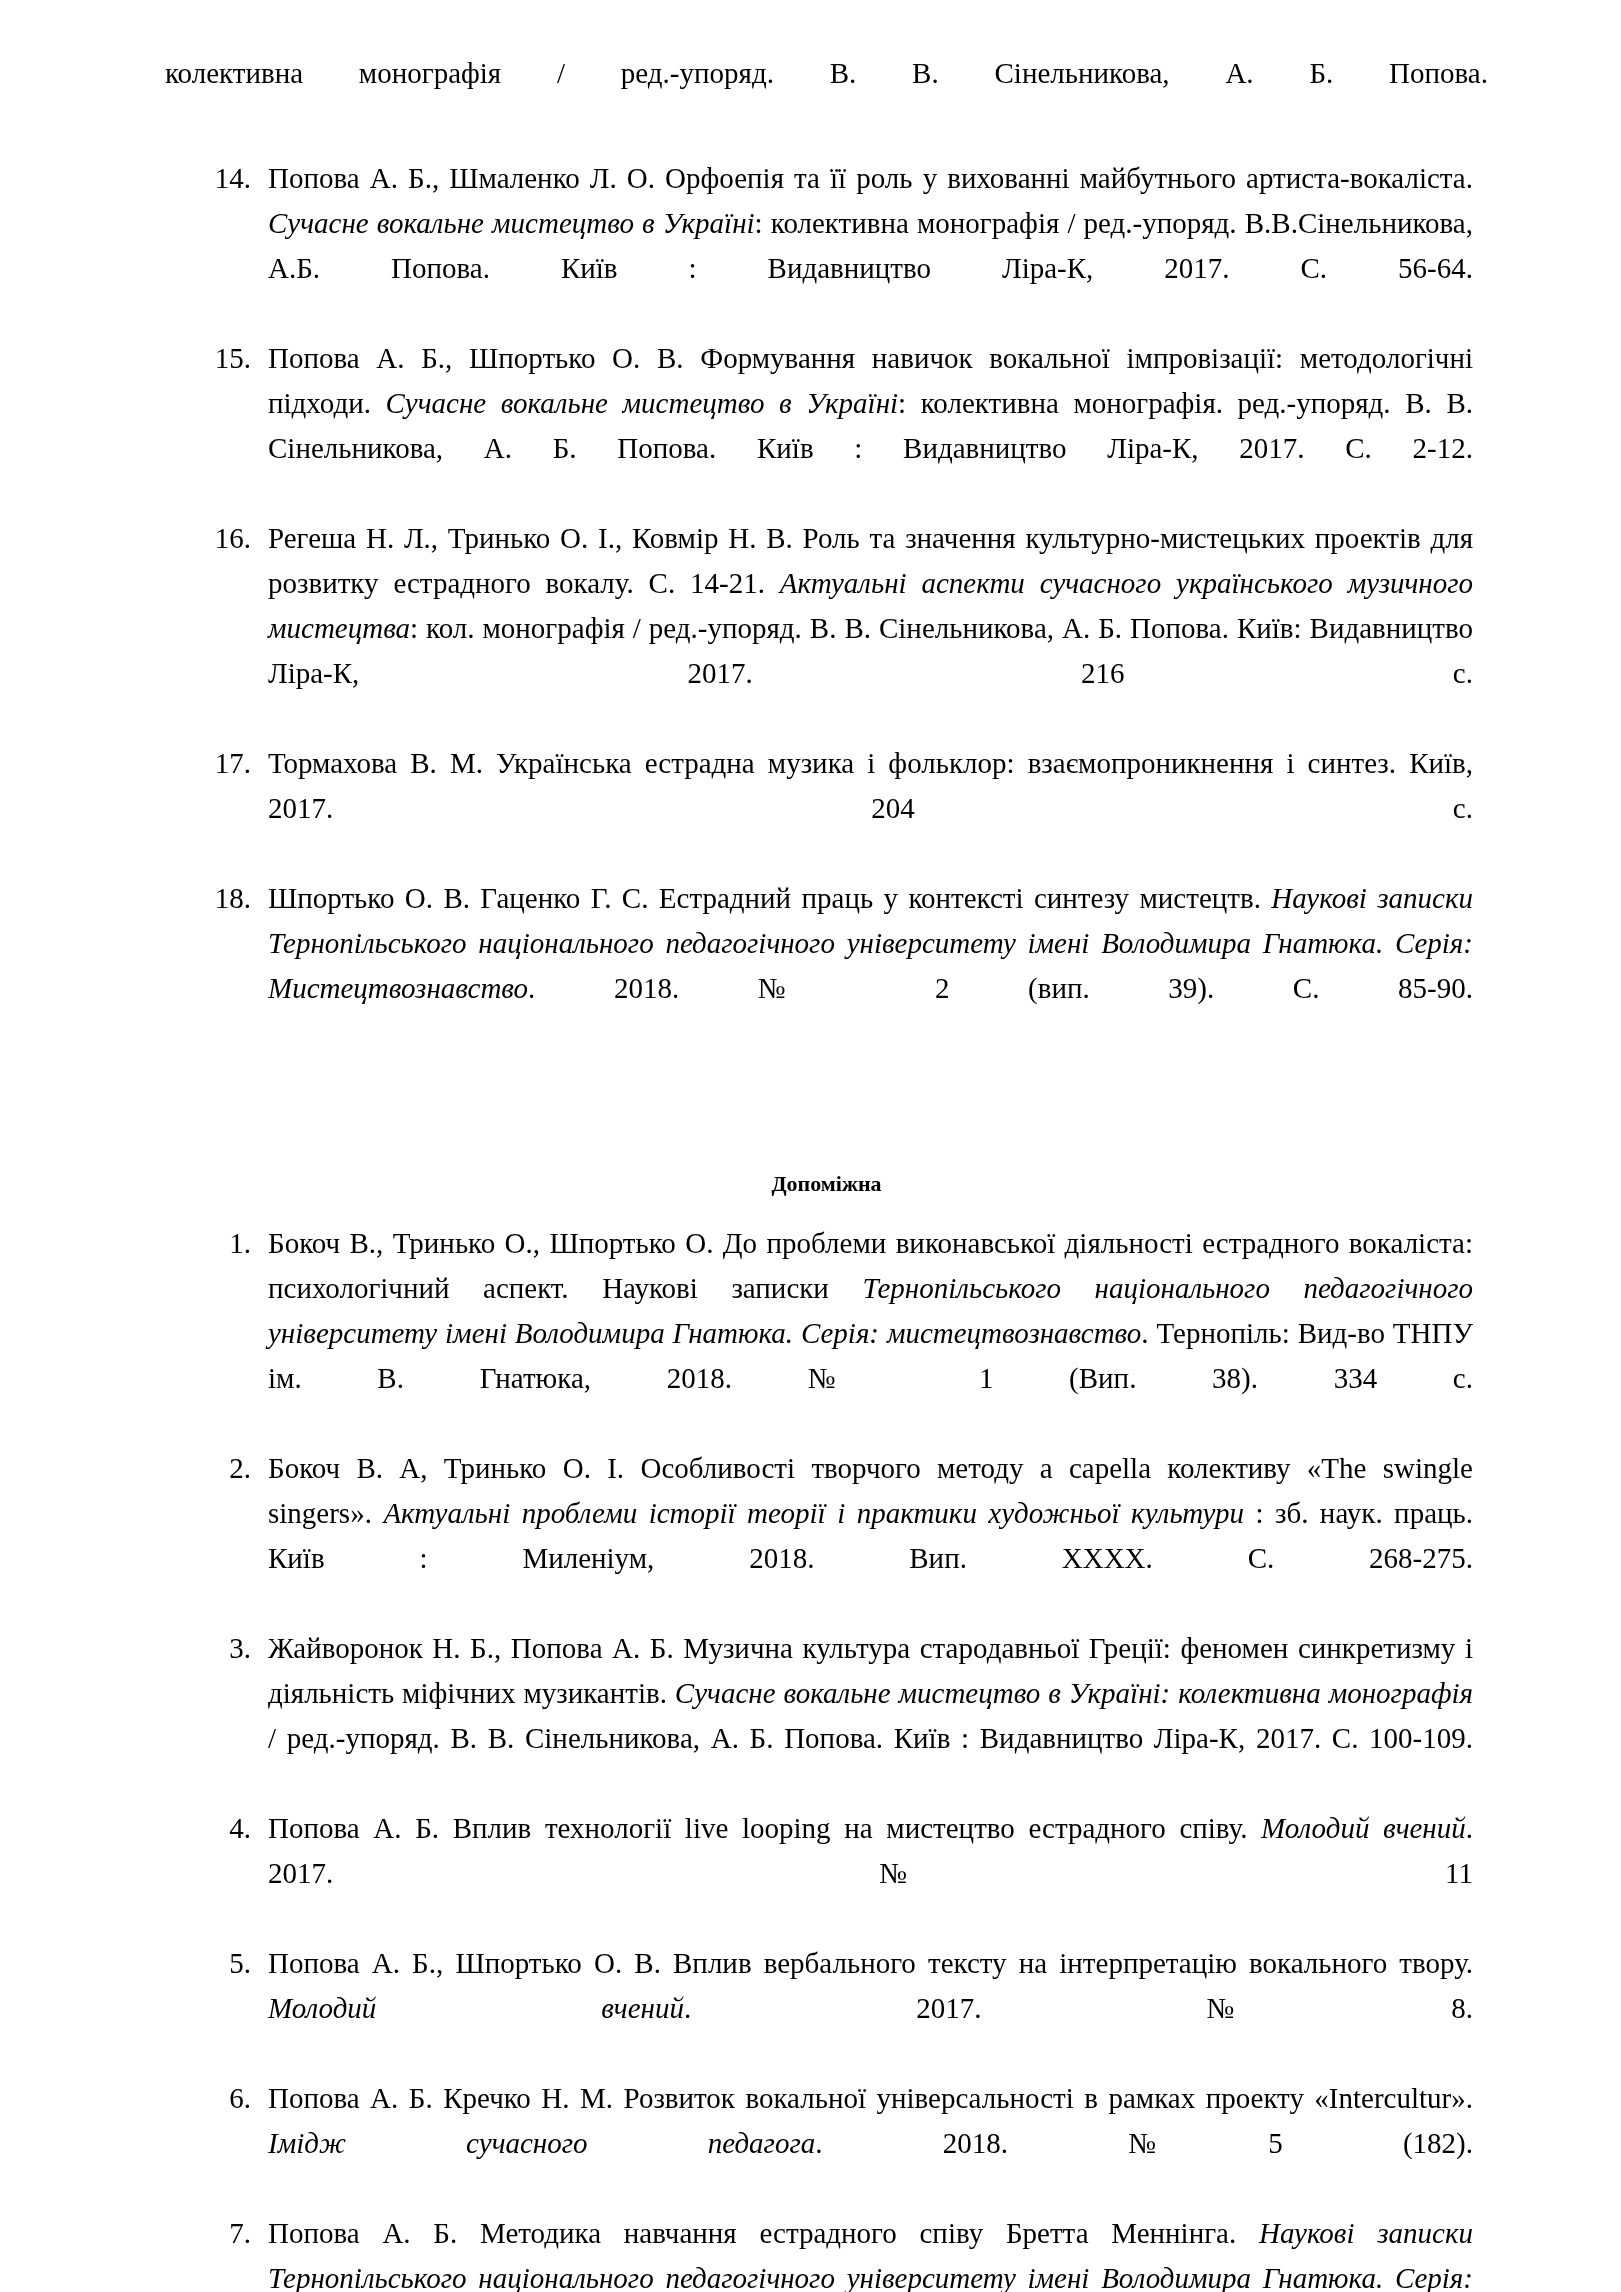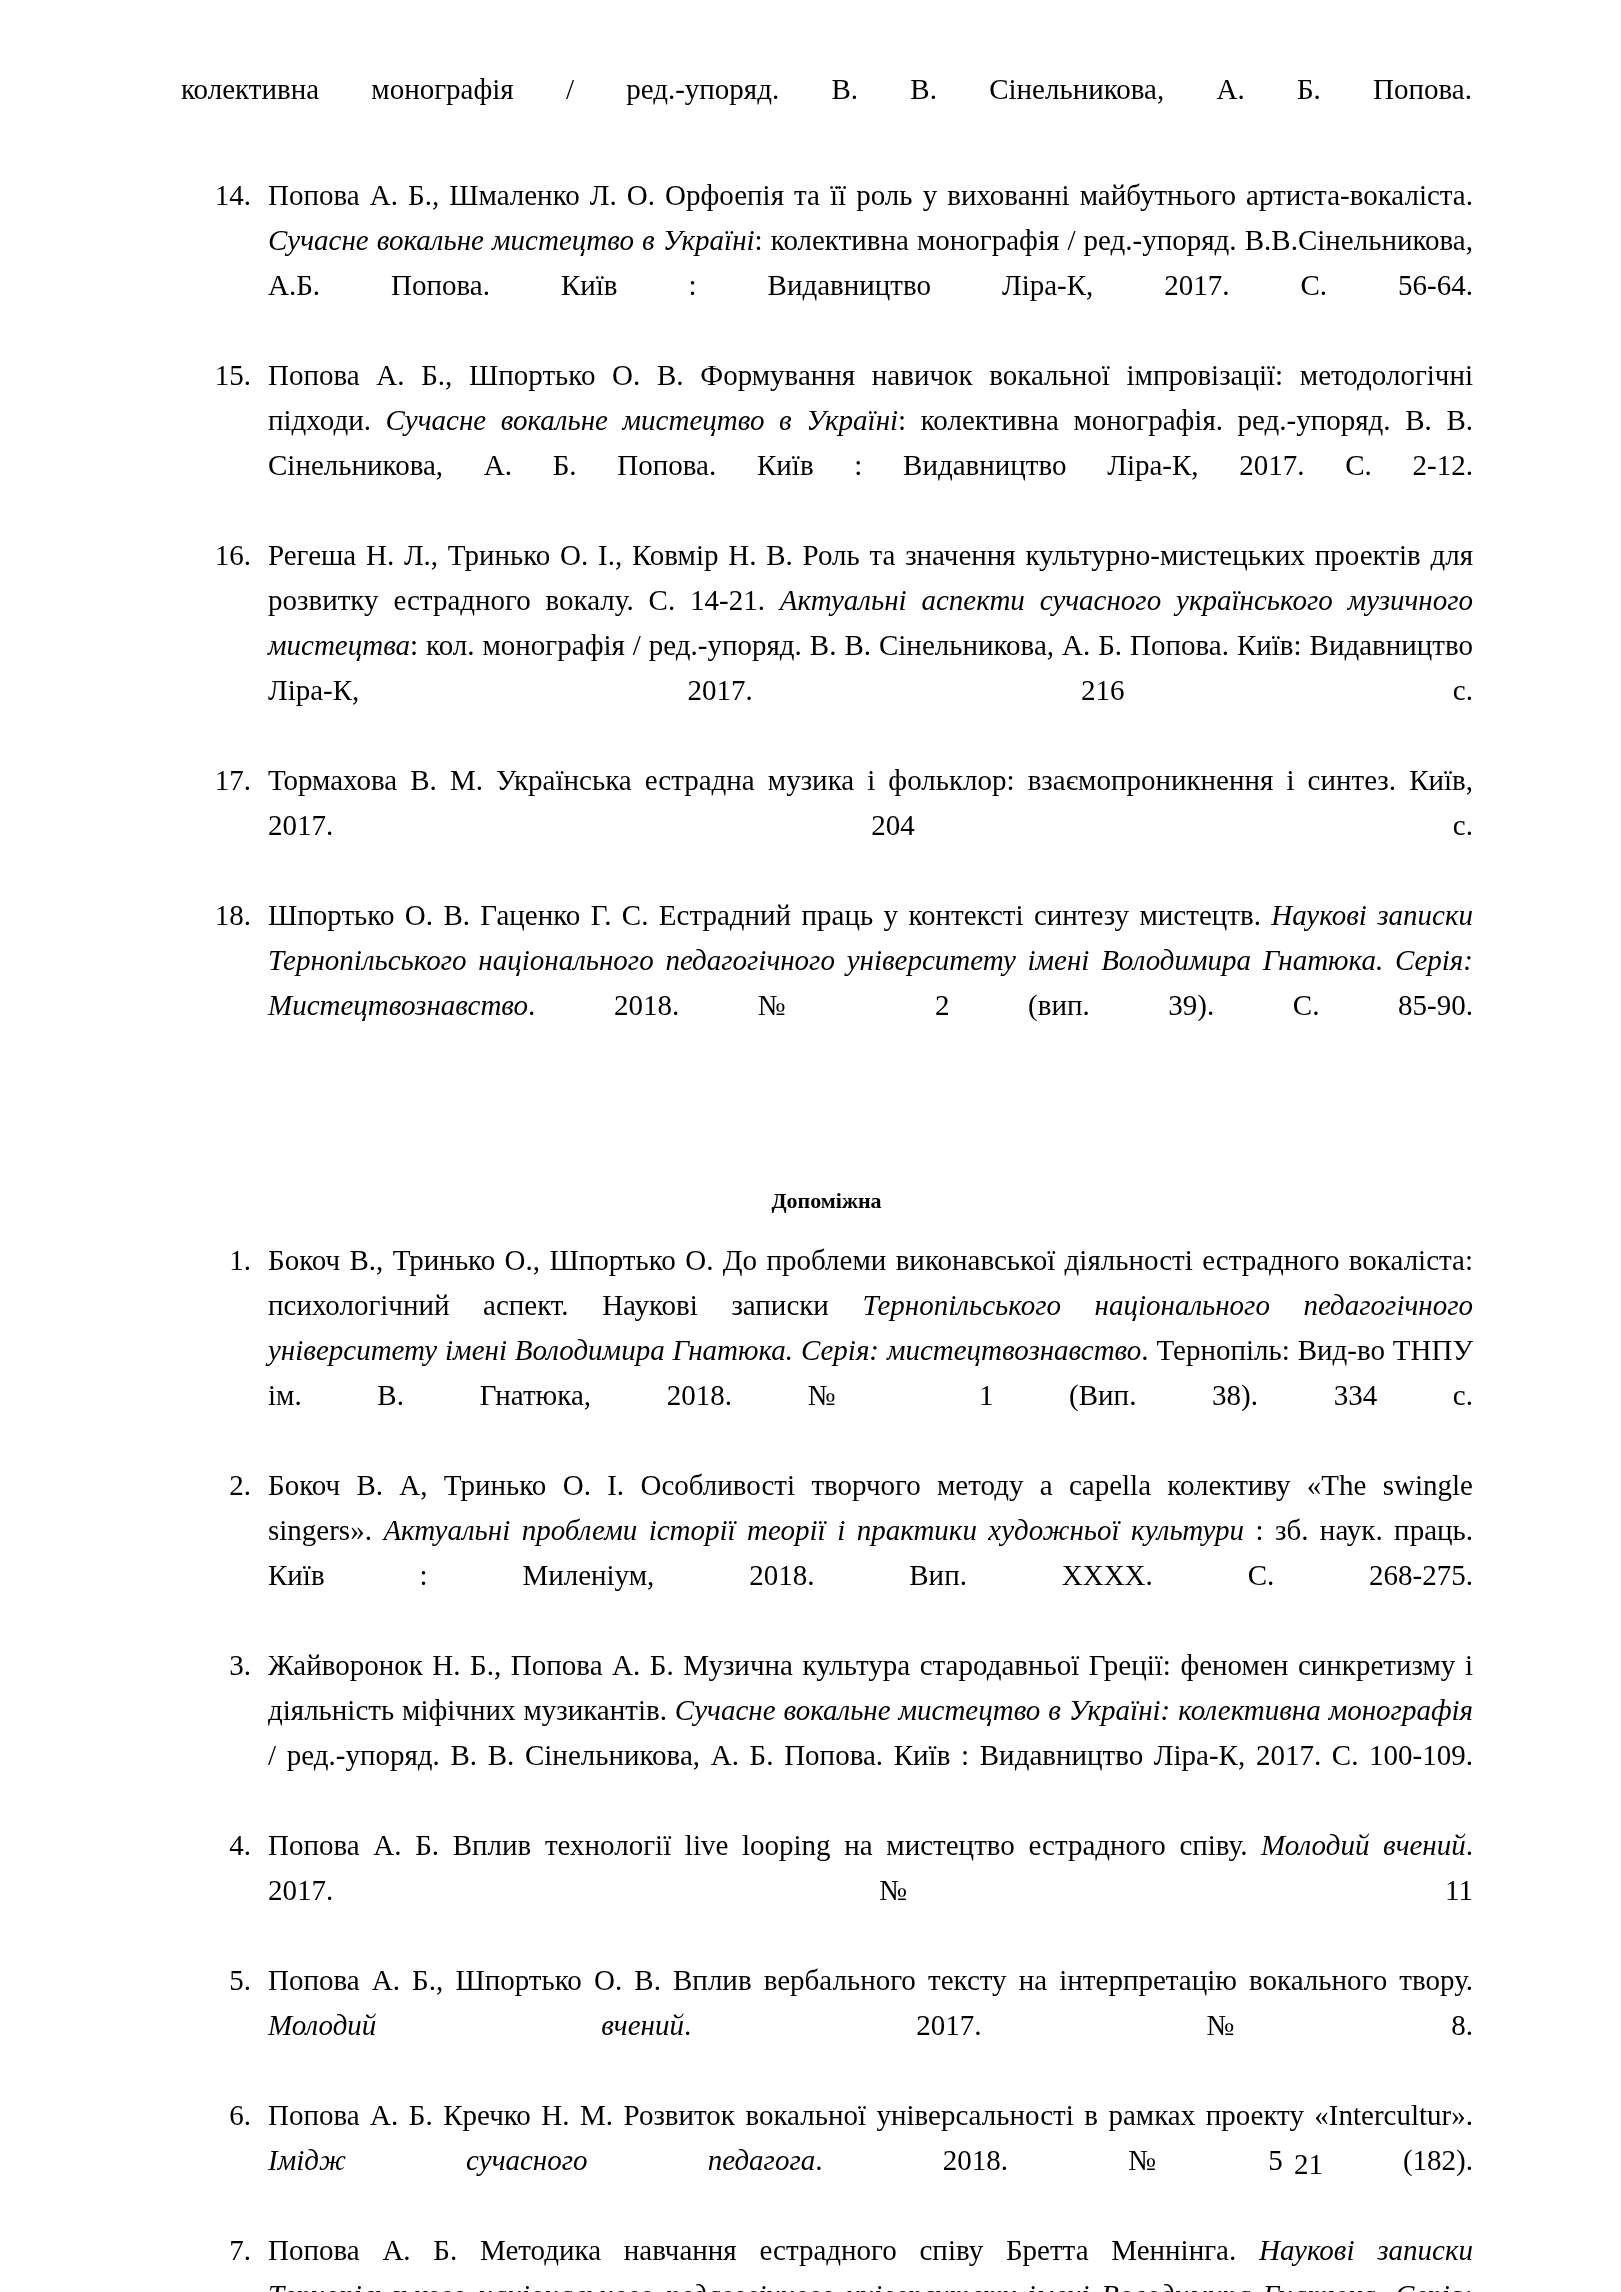--- a/index.html
+++ b/index.html
@@ -52,21 +52,21 @@
     top: 0;
     width: 71px;
     text-align: right;
     font-size: 29px;
     line-height: 45px;
   }
   .cont-line {
     font-size: 29px;
     line-height: 45px;
     text-align: justify;
-    margin: 16px;
+    margin: 0;
   }
   i, em { font-style: italic; }
 
   .spacer-block { height: 45px; }
 
   .section-head {
     text-align: center;
     font-weight: bold;
     font-size: 22px;
     line-height: 45px;
@@ -119,15 +119,14 @@
         <li class="entry"><span class="num">2.</span><span><span>Бокоч В. А, Тринько О. І. Особливості творчого методу a capella колективу «The swingle singers». </span><i>Актуальні проблеми історії теорії і практики художньої культури</i><span> : зб. наук. праць. Київ : Миленіум, 2018. Вип. XXXX. С. 268-275.</span></span></li>
         <li class="entry"><span class="num">3.</span><span><span>Жайворонок Н. Б., Попова А. Б. Музична культура стародавньої Греції: феномен синкретизму і діяльність міфічних музикантів. </span><i>Сучасне вокальне мистецтво в Україні: колективна монографія</i><span> / ред.-упоряд. В. В. Сінельникова, А. Б. Попова. Київ : Видавництво Ліра-К, 2017. С. 100-109.</span></span></li>
         <li class="entry"><span class="num">4.</span><span><span>Попова А. Б. Вплив технології live looping на мистецтво естрадного співу. </span><i>Молодий вчений</i><span>. 2017. №11</span></span></li>
         <li class="entry"><span class="num">5.</span><span><span>Попова А. Б., Шпортько О. В. Вплив вербального тексту на інтерпретацію вокального твору. </span><i>Молодий вчений</i><span>. 2017. №8.</span></span></li>
         <li class="entry"><span class="num">6.</span><span><span>Попова А. Б. Кречко Н. М. Розвиток вокальної універсальності в рамках проекту «Intercultur». </span><i>Імідж сучасного педагога</i><span>. 2018. №5 (182).</span></span></li>
         <li class="entry"><span class="num">7.</span><span><span>Попова А. Б. Методика навчання естрадного співу Бретта Меннінга. </span><i>Наукові записки Тернопільського національного педагогічного університету імені Володимира Гнатюка. Серія: Мистецтвознавство</i></span></li>
       </ol>
 
   </div>
 
-  <div class="content pageno" style="top:2145px;">21</div>
 </div>
 
 
 </body></html>

